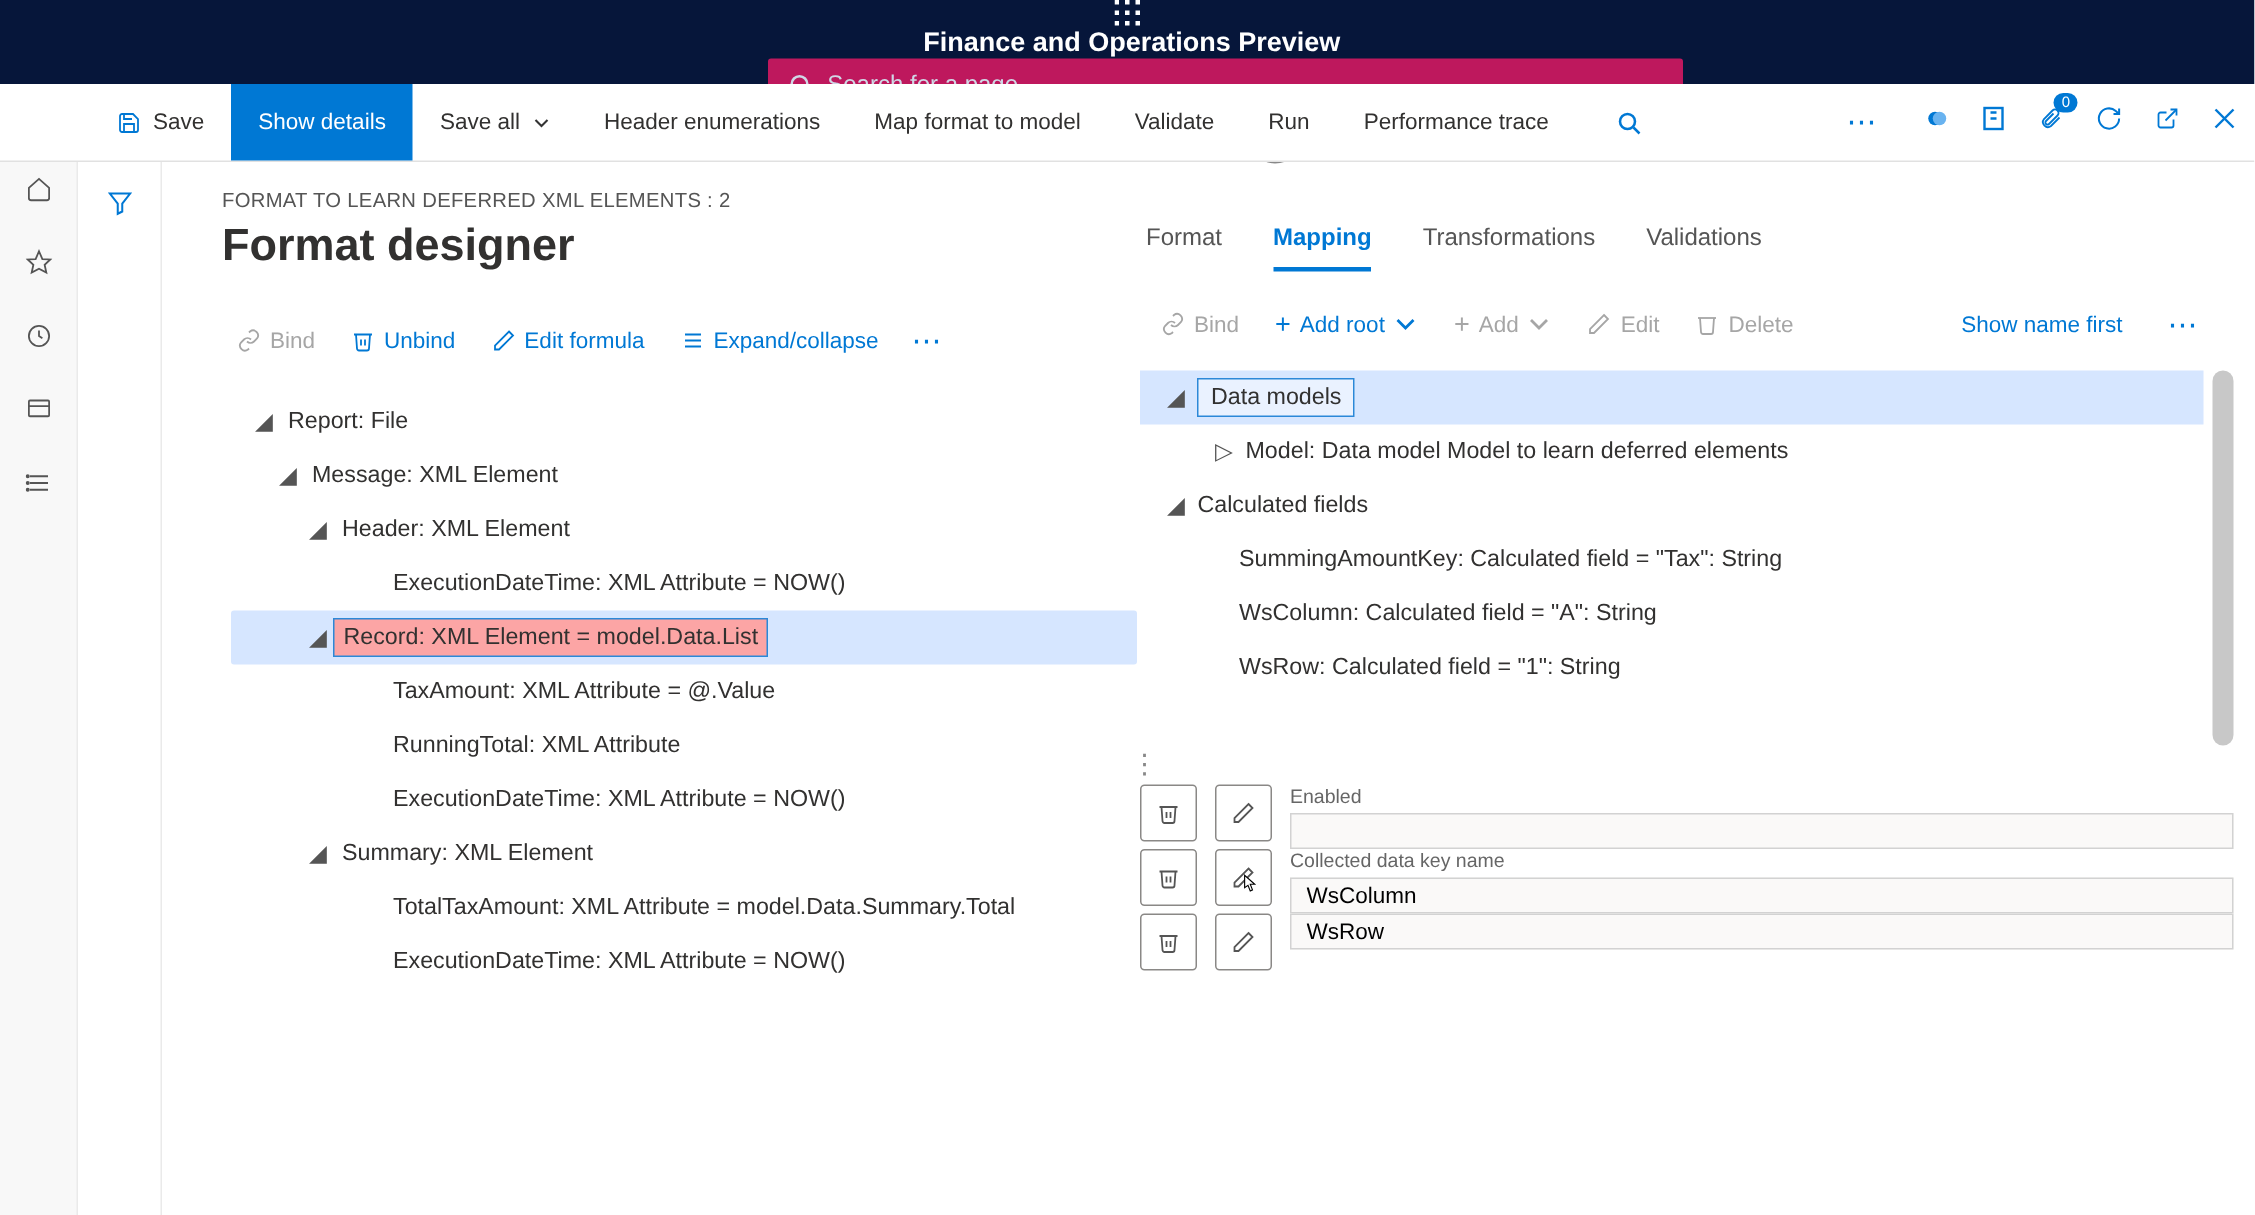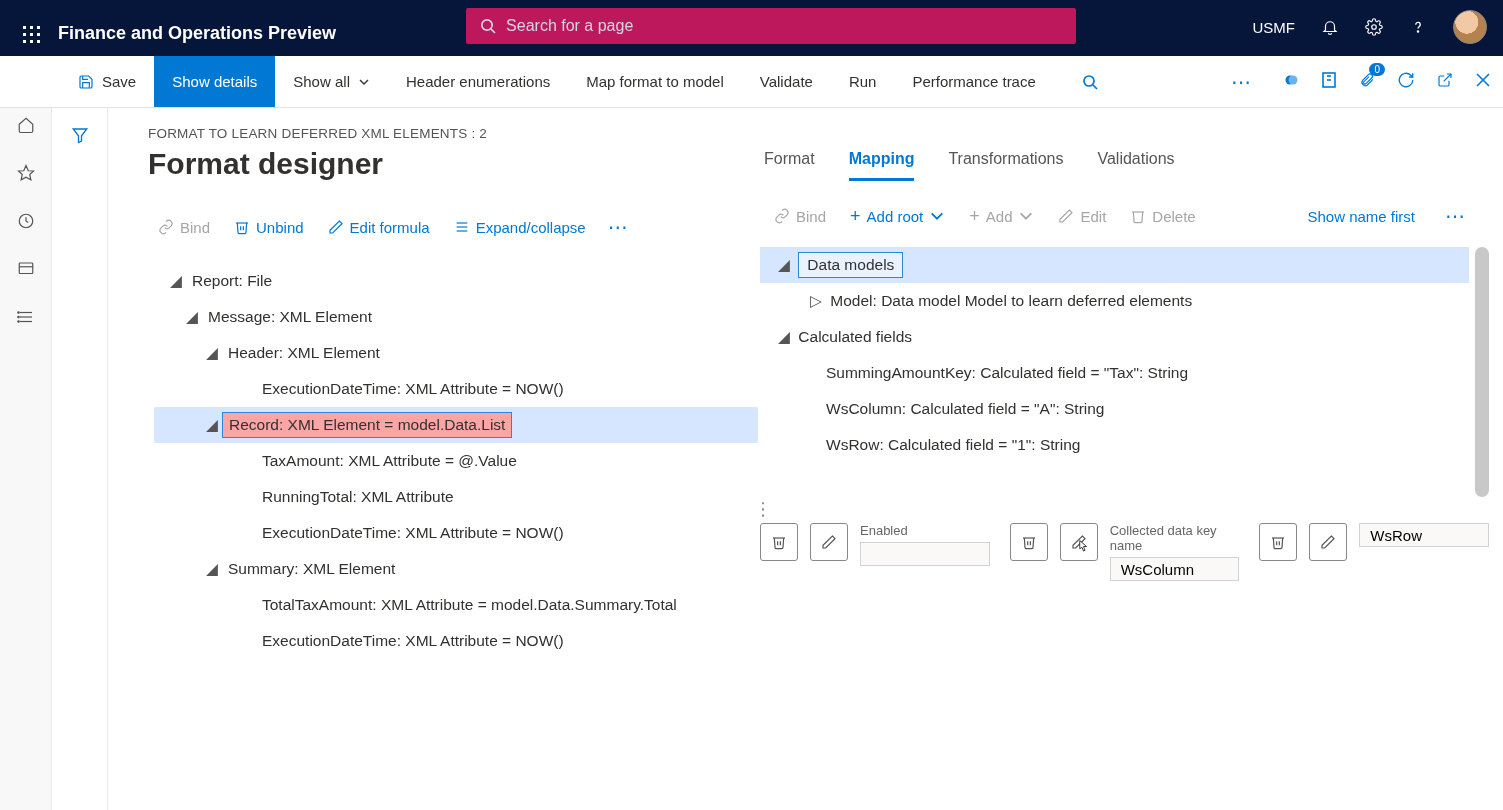--- a/index.html
+++ b/index.html
@@ -1,19 +1,19 @@
 <!DOCTYPE html>
 <html><head>
 <meta charset="utf-8">
 <style>
   * { box-sizing: border-box; margin: 0; padding: 0; font-family: "Segoe UI", -apple-system, sans-serif; }
   body { width: 1503px; height: 810px; overflow: hidden; background: #fff; color: #323130; }
 
   
-  .topbar { height: 56px; background: #06163a; color: #fff; display: flex; align-items: flex-end; padding: 12px 12px; }
+  .topbar { height: 56px; background: #06163a; color: #fff; display: flex; align-items: center; padding: 0 12px; flex-direction: column; }
   .waffle { width: 40px; display:flex; justify-content:center; }
   .topbar .title { font-size: 18px; font-weight: 600; margin-left: 6px; }
   .search-wrap { margin-left: 130px; }
   .search { width: 610px; height: 36px; background: #be185d; border-radius: 2px; display:flex; align-items:center; padding: 0 14px; color:#d0d7e6;}
   .search svg { margin-right: 10px; }
   .topbar .spacer { flex: 1; }
   .topbar .right { display:flex; align-items:center; gap: 26px; margin-right:4px;}
   .topbar .right .entity { font-size: 15px; }
   .avatar { width:34px; height:34px; border-radius:50%; background: radial-gradient(circle at 40% 35%, #f3c9a5 0 40%, #b4824f 41% 100%); border:1px solid #888;}
 
@@ -73,21 +73,21 @@
   .droparea { margin-top:18px; margin-right:34px; background:#fff; position:relative;}
   .dsrow { display:flex; align-items:center; height:36px; font-size:15.5px; padding-left:6px;}
   .dsrow.sel { background:#d6e6ff;}
   .dsrow.sel .dlabel { border:1px solid #2b88d8; padding:3px 8px; background:#eaf2ff;}
   .di1 { padding-left: 14px;}
   .di2 { padding-left: 46px;}
   .di3 { padding-left: 66px;}
   .vscroll { position:absolute; top:0; right:-20px; width:14px; height:250px; background:#c8c8c8; border-radius:7px;}
 
   
-  .props { margin-top: 60px; padding-right:14px; display:flex; flex-direction:row; gap:20px;}
+  .props { margin-top: 60px; padding-right:14px; display:flex; flex-direction:column; }
   .prop-row { display:flex; align-items:flex-start; gap:12px;}
   .sqbtn { width:38px; height:38px; border:1px solid #8a8886; border-radius:3px; display:flex; align-items:center; justify-content:center; cursor:pointer; color:#555;}
   .prop-field { flex:1; }
   .prop-label { font-size:13px; color:#666; margin-bottom:4px;}
   .prop-input { width:100%; height:24px; border:1px solid #d2d2d2; padding:0 10px; background:#faf9f8; font-size:15px;}
 
   .splitter { width:2px; background:transparent; position:relative;}
   .splitter::after { content:"⋮"; position:absolute; top:390px; left:-4px; color:#888; font-size:18px;}
 
   .icon { display:inline-flex; }
@@ -182,21 +182,21 @@
         <path d="M19 21H5a2 2 0 01-2-2V5a2 2 0 012-2h11l5 5v11a2 2 0 01-2 2z"></path>
         <polyline points="17 21 17 13 7 13 7 21"></polyline>
         <polyline points="7 3 7 8 15 8"></polyline>
       </svg>
     <span>Save</span>
   </div>
   <div class="cmd primary">
       <span>Show details</span>
     </div>
   <div class="cmd">
-    <span>Show all</span>
+    <span>Save all</span>
     <svg width="12" height="12" viewBox="0 0 12 12">
         <polyline points="2 4 6 8 10 4" fill="none" stroke="#333" stroke-width="1.4"></polyline>
       </svg>
   </div>
   <div class="cmd">
       <span>Header enumerations</span>
     </div>
   <div class="cmd">
       <span>Map format to model</span>
     </div>

